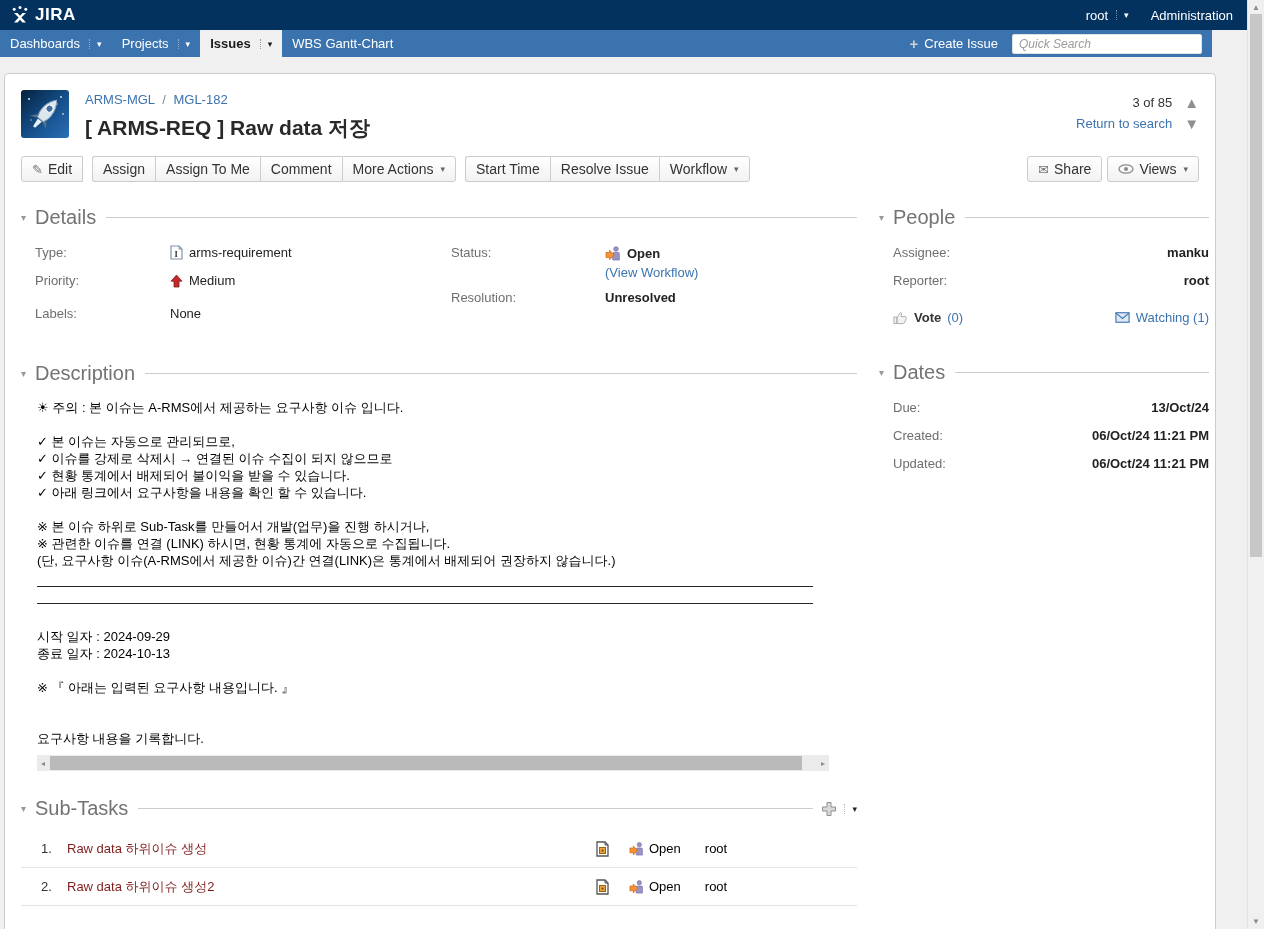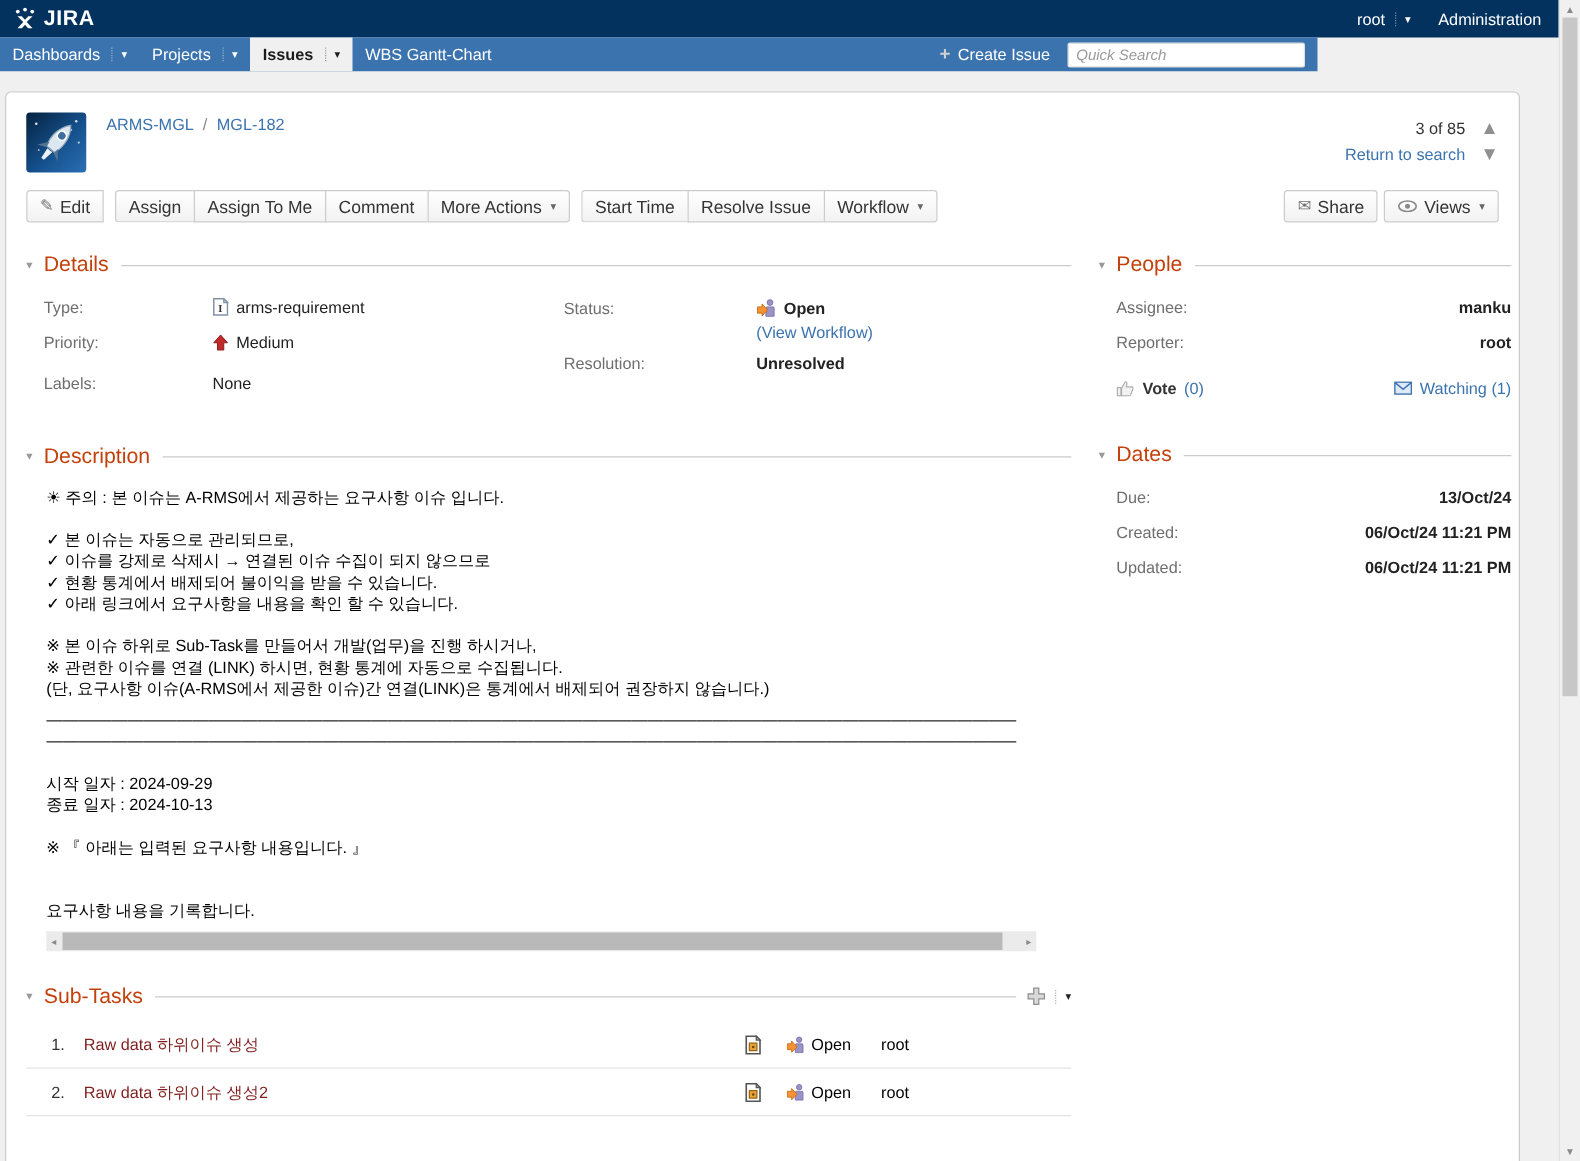--- a/index.html
+++ b/index.html
@@ -15,21 +15,21 @@
     background:#03325f; color:#fff; display:flex; align-items:center;
   }
   .logo { display:flex; align-items:center; gap:5px; margin-left:10px; }
   .logo-text { font-size:17px; font-weight:bold; letter-spacing:.5px; }
   .topbar-right { margin-left:auto; margin-right:14px; display:flex; align-items:center; gap:22px; font-size:13px; }
   .user-item { display:flex; align-items:center; cursor:pointer; }
   .user-caret { margin-left:8px; padding-left:7px; border-left:1px dotted rgba(255,255,255,.45); font-size:9px; }
   .top-link { color:#fff; text-decoration:none; cursor:pointer; }
   
   .navbar {
-    position:absolute; top:30px; left:0; width:1054px; height:27px;
+    position:absolute; top:30px; left:0; width:1212px; height:27px;
     background:#3b73af; color:#fff; display:flex; align-items:stretch; font-size:13px;
   }
   .nav-item { display:flex; align-items:center; padding:0 10px; cursor:pointer; }
   .nav-caret { margin-left:9px; padding-left:7px; border-left:1px dotted rgba(255,255,255,.45); font-size:9px; }
   .nav-item.selected { background:#f0f0f0; color:#1b1b1b; font-weight:bold; }
   .nav-item.selected .nav-caret { border-left:1px dotted #9c9c9c; }
   .nav-right { margin-left:auto; display:flex; align-items:center; }
   .create-issue { display:flex; align-items:center; gap:6px; cursor:pointer; }
   .plus-glyph { color:#cfcfcf; font-weight:bold; font-size:15px; }
   .quick-search {
@@ -73,29 +73,29 @@
   .btn-caret { font-size:9px; color:#666; margin-left:2px; }
   .btn-icon { color:#757575; font-size:13px; }
   .toolbar-right { margin-left:auto; display:flex; gap:5px; }
   
   .cols { display:flex; margin-top:24px; }
   .col-left { width:836px; flex:none; }
   .col-right { width:330px; flex:none; margin-left:22px; }
   
   .sec-head { display:flex; align-items:center; }
   .twisty { color:#999; font-size:10px; width:14px; flex:none; cursor:pointer; }
-  .sec-title { color:#c2410c; font-size:17px; margin-right:10px; white-space:nowrap; }
+  .sec-title { color:#737373; font-size:20px; margin-right:10px; white-space:nowrap; }
   .sec-line { flex:1; border-top:1px solid #ccc; height:0; }
   .sec-extra { display:flex; align-items:center; margin-left:8px; }
   .sub-plus { cursor:pointer; display:flex; align-items:center; }
   .sub-caret { font-size:9px; color:#222; margin-left:7px; padding-left:7px; border-left:1px dotted #bbb; cursor:pointer; }
   
   .details-body { display:flex; padding-left:14px; margin-top:16px; font-size:13px; }
   .dcolA { width:416px; flex:none; }
-  .frow { display:flex; align-items:center; margin-bottom:13px; }
+  .frow { display:flex; margin-bottom:13px; }
   .flabel { width:135px; flex:none; color:#6e6e6e; }
   .fvalue { color:#222; display:flex; align-items:center; gap:6px; }
   .bold { font-weight:bold; }
   .labels-row { margin-top:18px; }
   .vw-link { color:#3b73af; text-decoration:none; cursor:pointer; }
   .status-block { margin-bottom:4px; }
   .status-sub { margin:3px 0 10px 0; padding-left:0; }
   
   .side-body { padding-left:14px; margin-top:16px; font-size:13px; }
   .prow { display:flex; justify-content:space-between; align-items:center; margin-bottom:13px; }
@@ -206,20 +206,21 @@
           <path d="M21.5 32 h5 l-1.2 9 h-2.6 Z" fill="#ffffff" opacity=".92"></path>
         </g>
       </svg>
     </div>
     <div class="head-texts">
       <div class="breadcrumb">
         <a>ARMS-MGL</a>
         <span class="crumb-sep">/</span>
         <a>MGL-182</a>
       </div>
+      <div class="issue-title">[ ARMS-REQ ] Raw data 저장</div>
     </div>
     <div class="pager-box">
       <div class="pager-row">
         <span>3 of 85</span>
         <span class="pager-arrow">▲</span>
       </div>
       <div class="pager-row">
         <a class="return-link">Return to search</a>
         <span class="pager-arrow">▼</span>
       </div>

